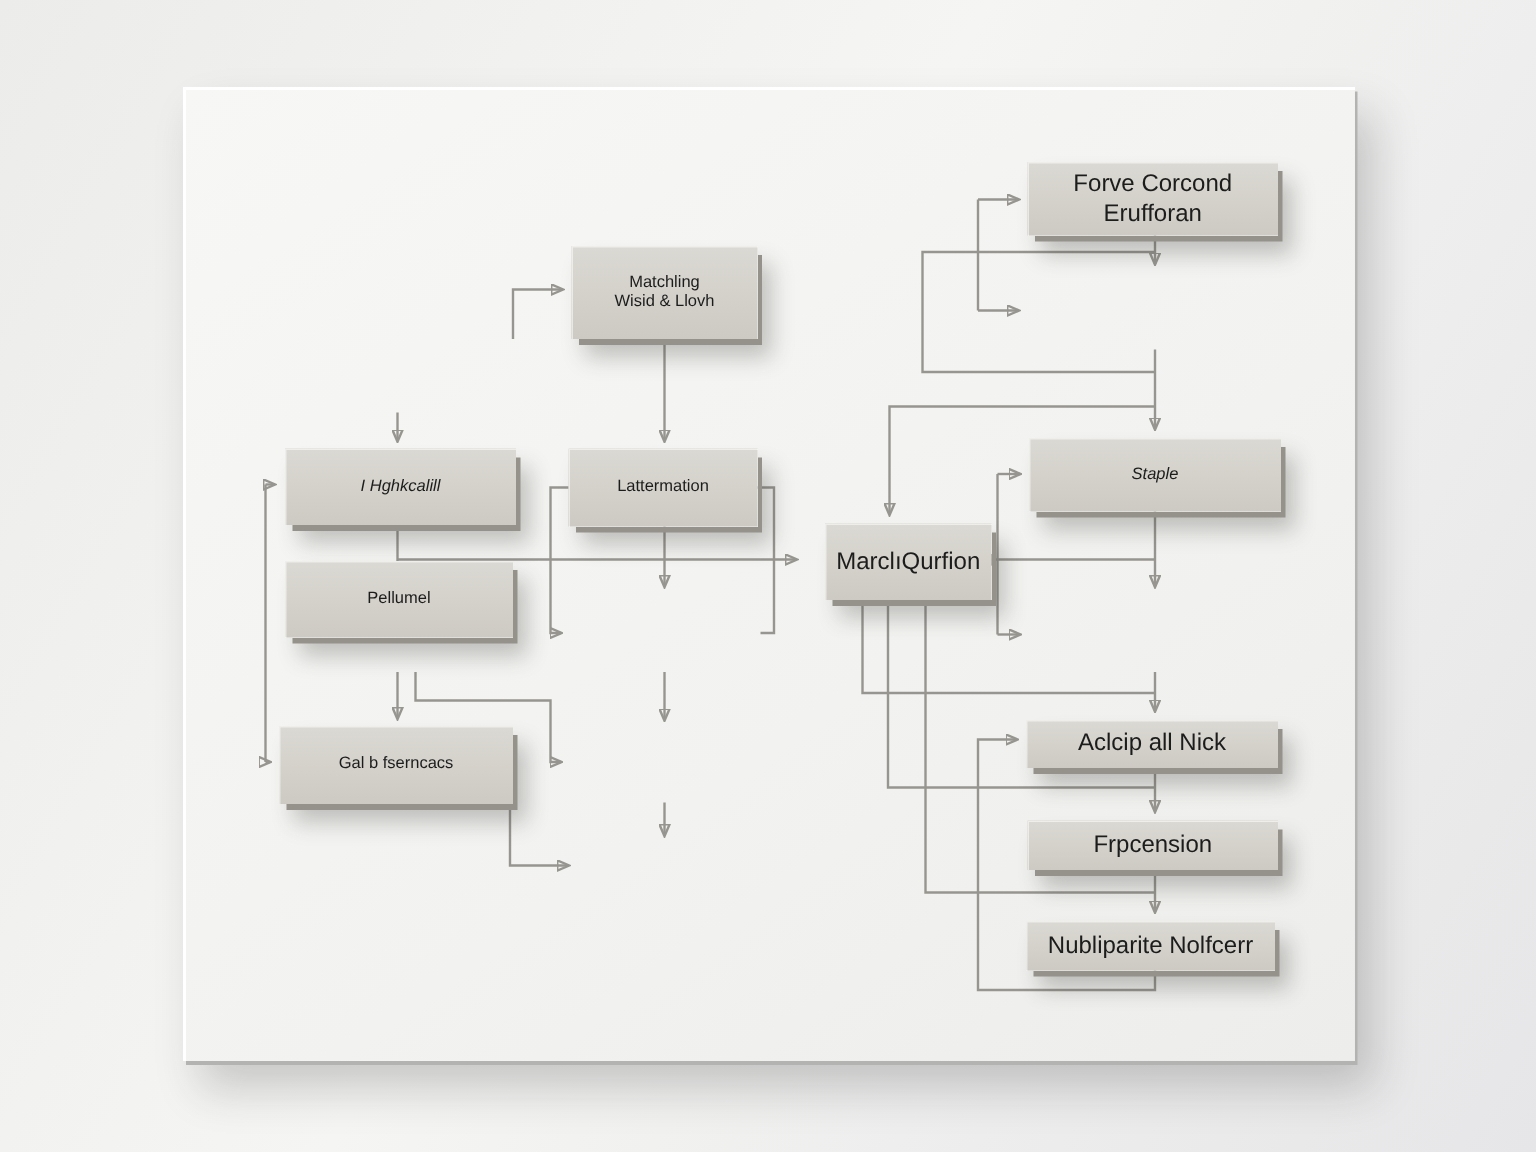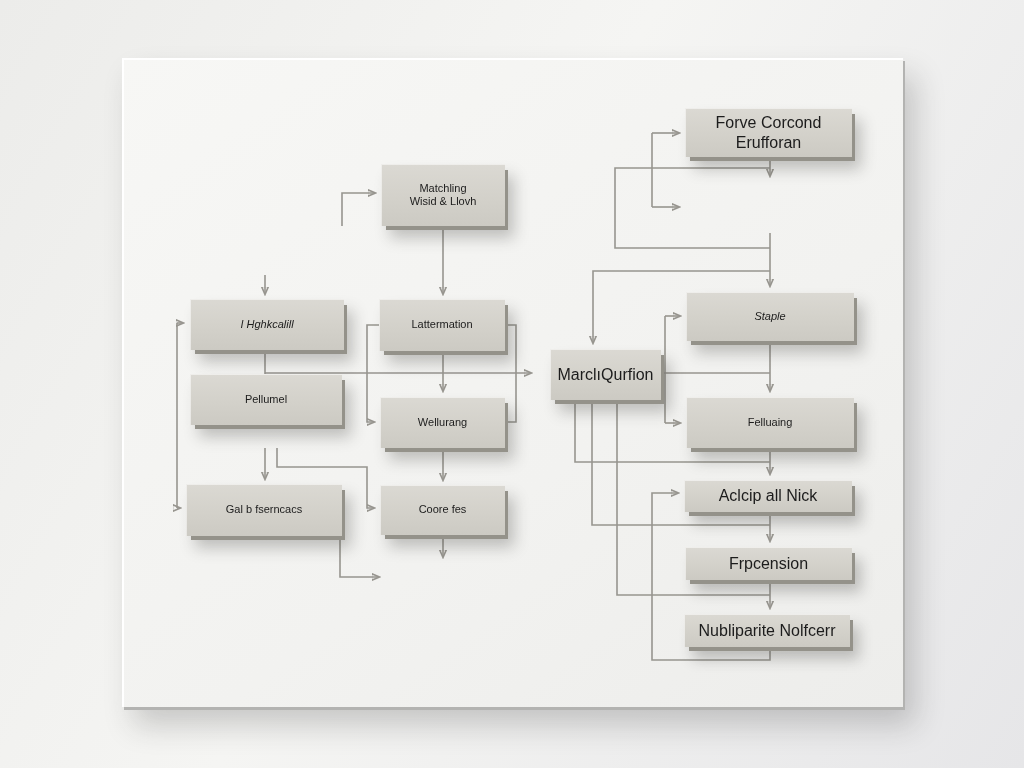--- a/index.html
+++ b/index.html
@@ -96,40 +96,31 @@
     <span>Gal b fserncacs</span>
   </div>
 
   <div class="node" style="left:381px;top:164px;width:124px;height:62px;">
     <span>Matchling</span>
     <span>Wisid &amp; Llovh</span>
   </div>
   <div class="node" style="left:379px;top:299px;width:126px;height:52px;">
     <span>Lattermation</span>
   </div>
-  <div class="node" style="left:380px;top:397px;width:125px;height:51px;">
-    <span>Wellurang</span>
-  </div>
-  <div class="node" style="left:380px;top:485px;width:125px;height:50px;">
-    <span>Coore fes</span>
-  </div>
 
   <div class="node small" style="left:537px;top:349px;width:111px;height:51px;margin-left:13px;">
     <span>MarclıQurfion</span>
   </div>
 
   <div class="node small" style="left:685px;top:108px;width:167px;height:49px;">
     <span>Forve Corcond</span>
     <span>Erufforan</span>
   </div>
   <div class="node" style="left:686px;top:292px;width:168px;height:49px;font-style:italic;">
     <span>Staple</span>
-  </div>
-  <div class="node" style="left:686px;top:397px;width:168px;height:51px;">
-    <span>Felluaing</span>
   </div>
   <div class="node small" style="left:684px;top:480px;width:168px;height:32px;justify-content:center;">
     <span>Aclcip all Nick</span>
   </div>
   <div class="node small" style="left:685px;top:547px;width:167px;height:33px;">
     <span>Frpcension</span>
   </div>
   <div class="node small" style="left:684px;top:614px;width:166px;height:33px;align-items:center;">
     <span>Nubliparite Nolfcerr</span>
   </div>

